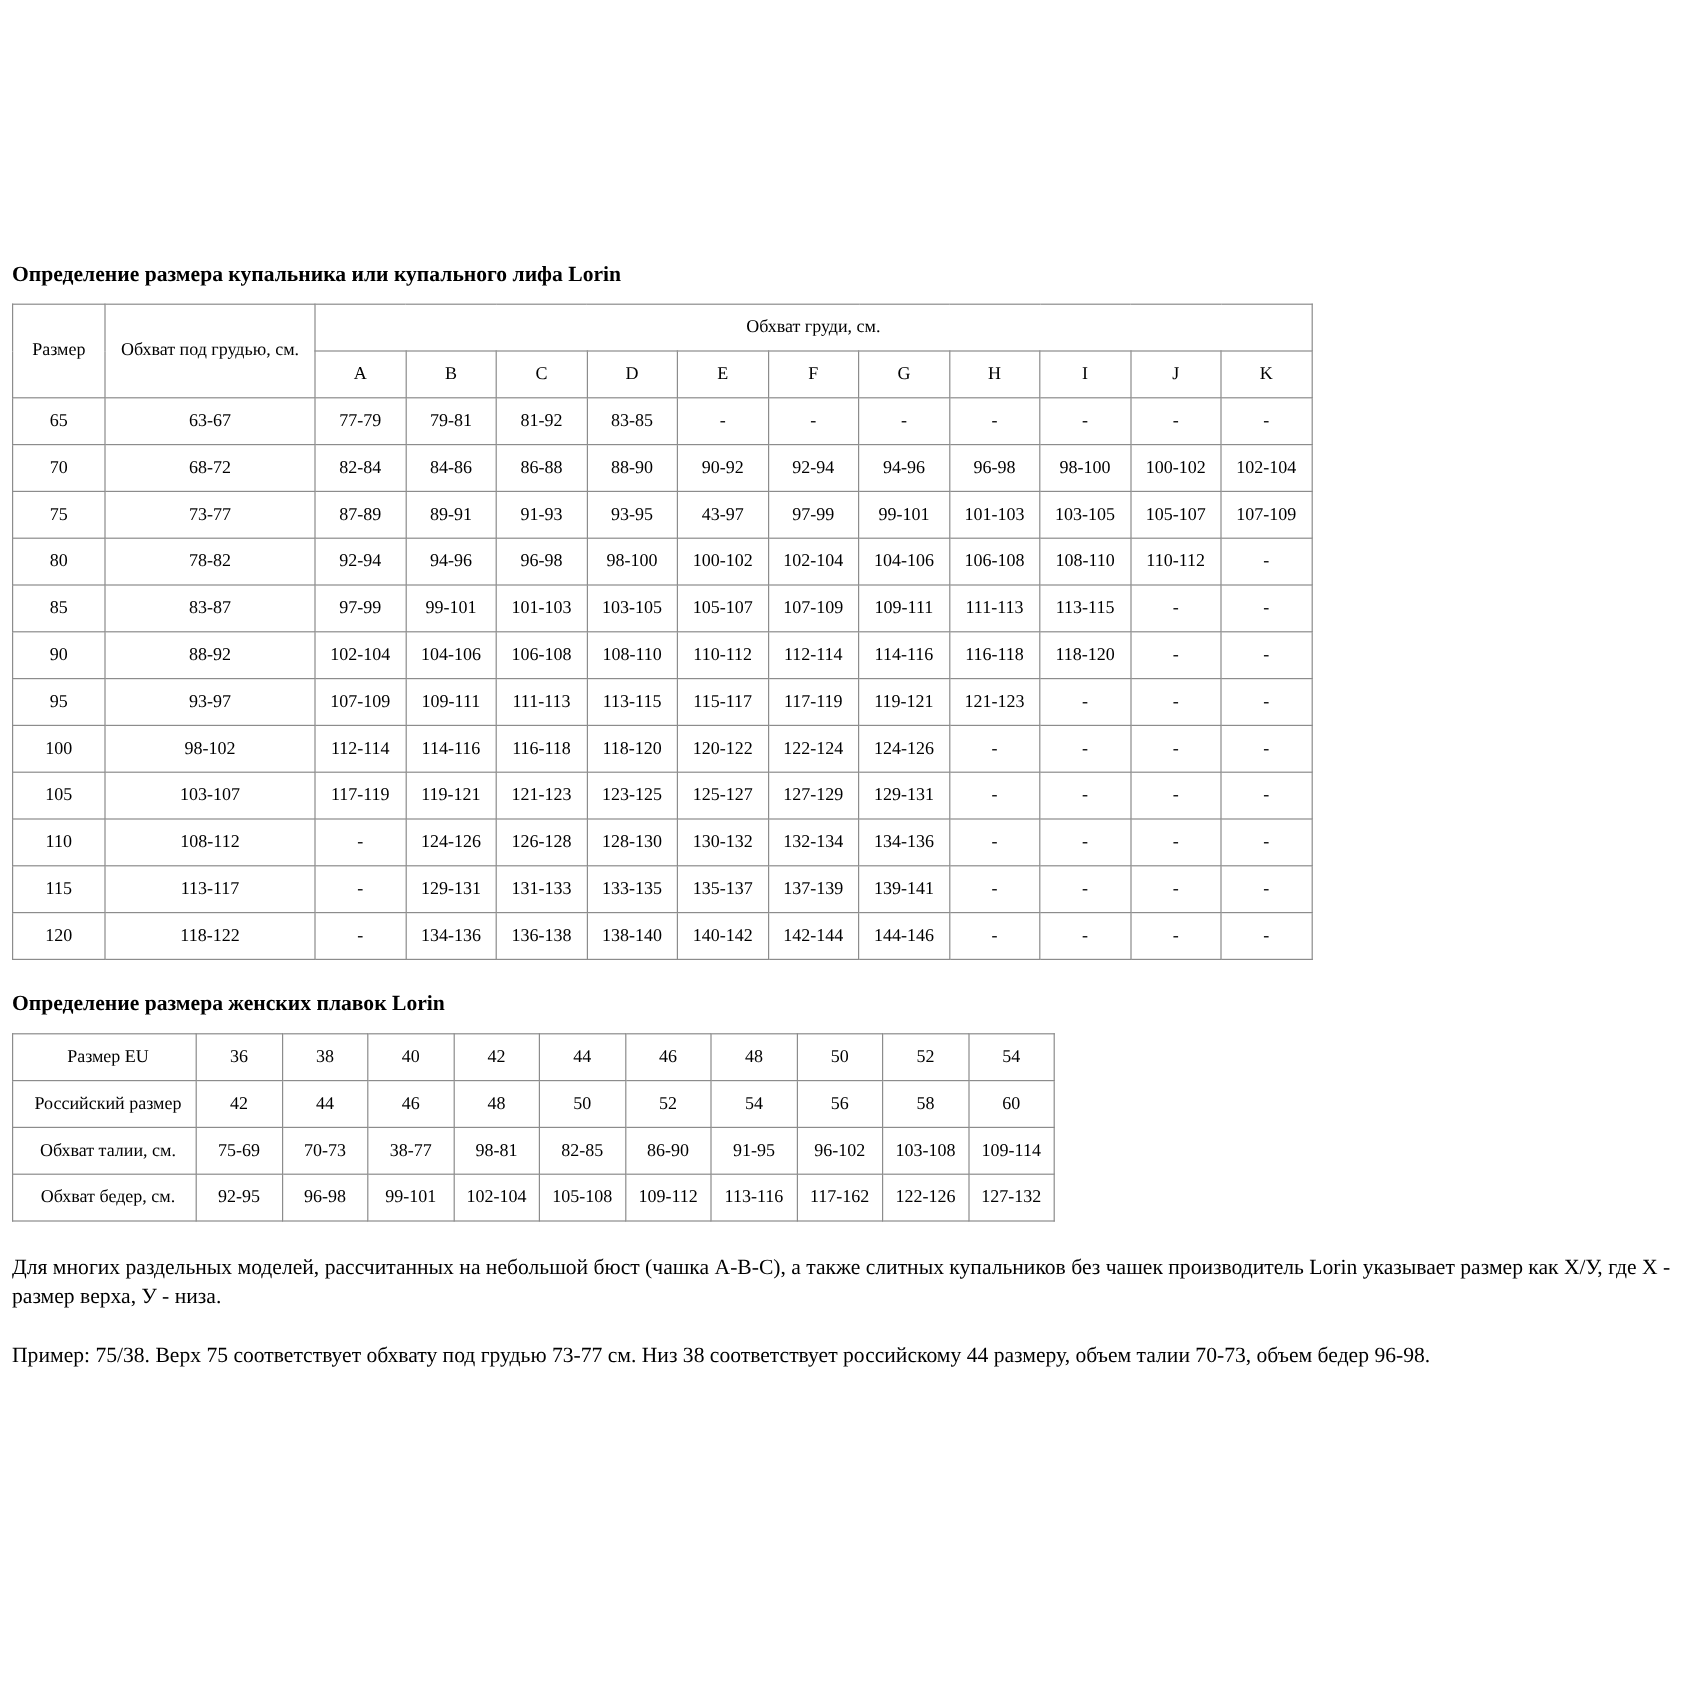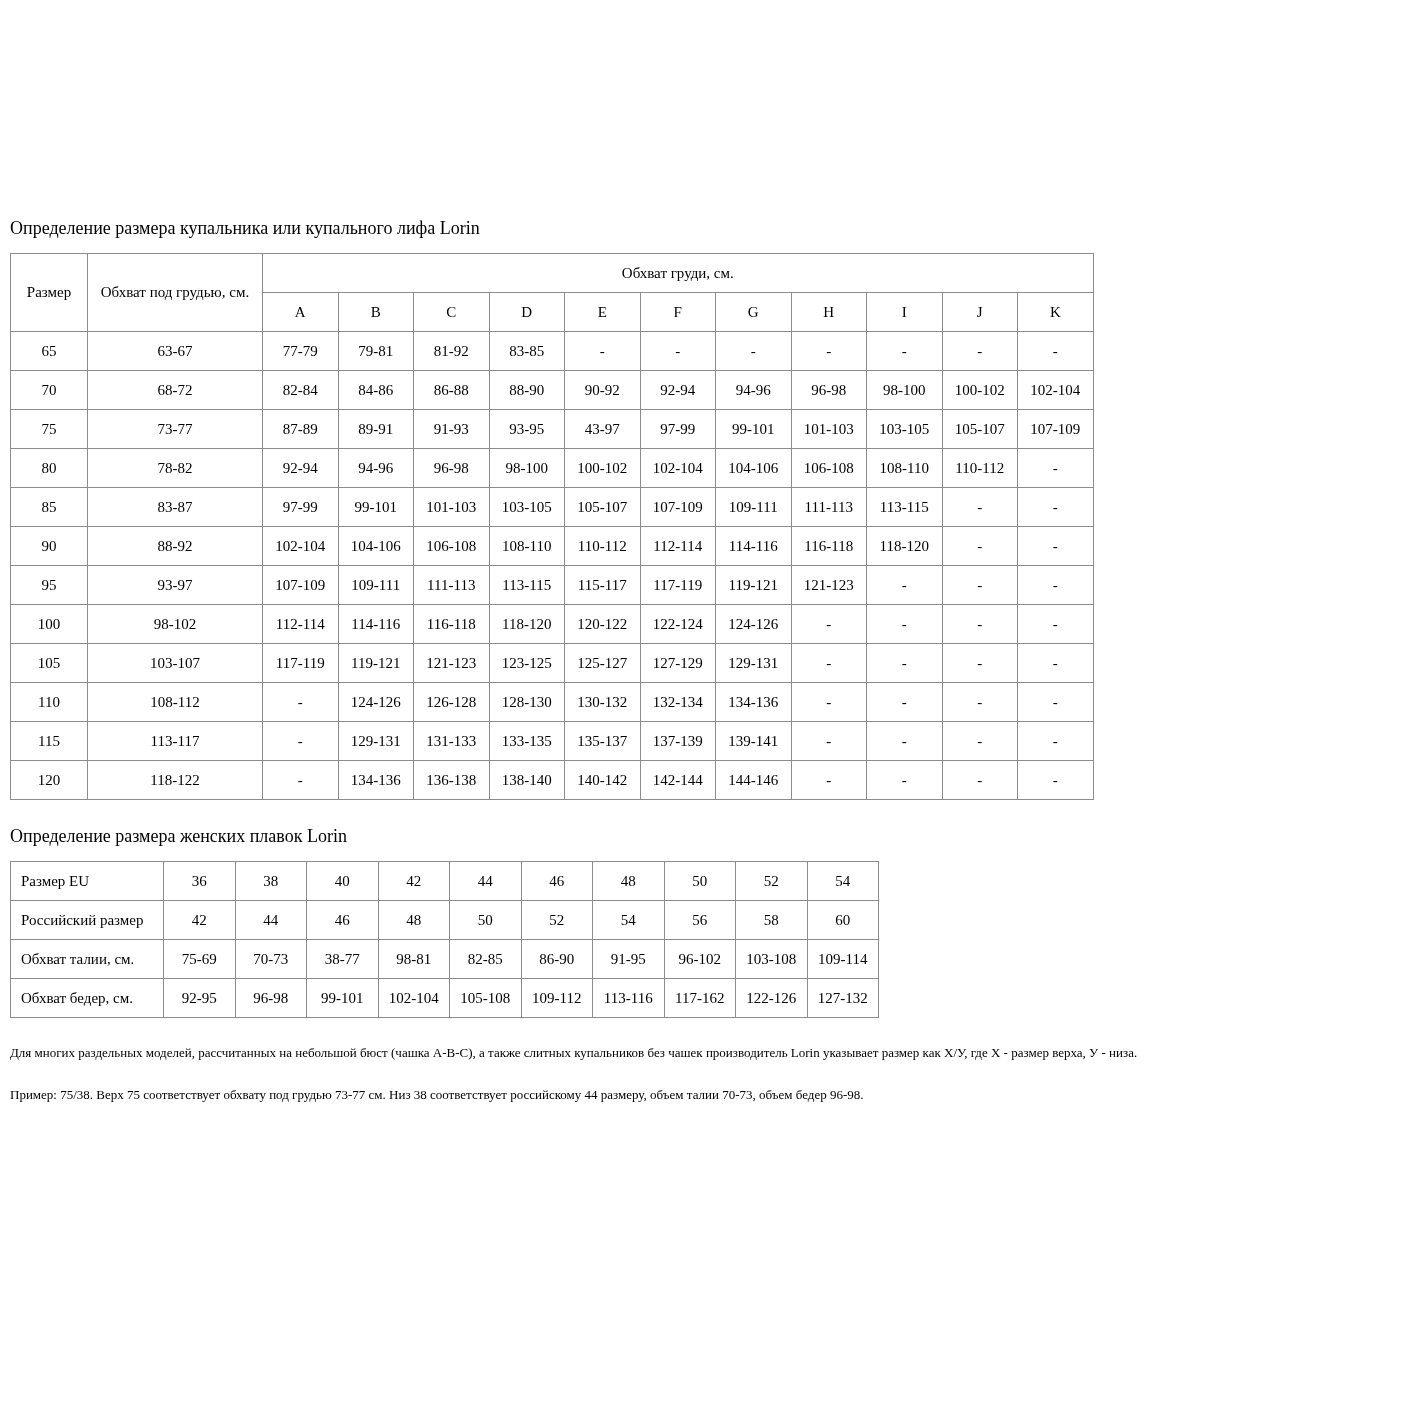--- a/index.html
+++ b/index.html
@@ -13,21 +13,21 @@
     width: 1404px;
     height: 1404px;
     box-sizing: border-box;
     padding: 10px;
     overflow: hidden;
     background: #ffffff;
   }
   .spacer-top { height: 208px; }
   h2.section-title {
     font-size: 18px;
-    font-weight: normal;
+    font-weight: bold;
     margin: 0 0 14px 0;
     padding: 0;
   }
   table.size-table {
     border-collapse: collapse;
     table-layout: fixed;
     margin: 0 0 26px 0;
   }
   table.size-table th,
   table.size-table td {
@@ -45,25 +45,25 @@
   
   table#bra-table { width: 1082px; }
   table#bra-table col.col-size { width: 77px; }
   table#bra-table col.col-underbust { width: 175px; }
   table#bra-table col.col-cup { width: 75.5px; }
   
   table#briefs-table { width: 868px; }
   table#briefs-table col.col-label { width: 153px; }
   table#briefs-table col.col-val { width: 71.5px; }
   table#briefs-table td.row-label {
-    text-align: left;
+    text-align: center;
     padding-left: 10px;
   }
   .footer-text p {
-    font-size: 13px;
+    font-size: 18px;
     margin: 0 0 24px 0;
     line-height: 1.35;
   }
 </style>
 </head>
 <body>
 
 <div class="page">
 
   <div class="spacer-top"></div>

